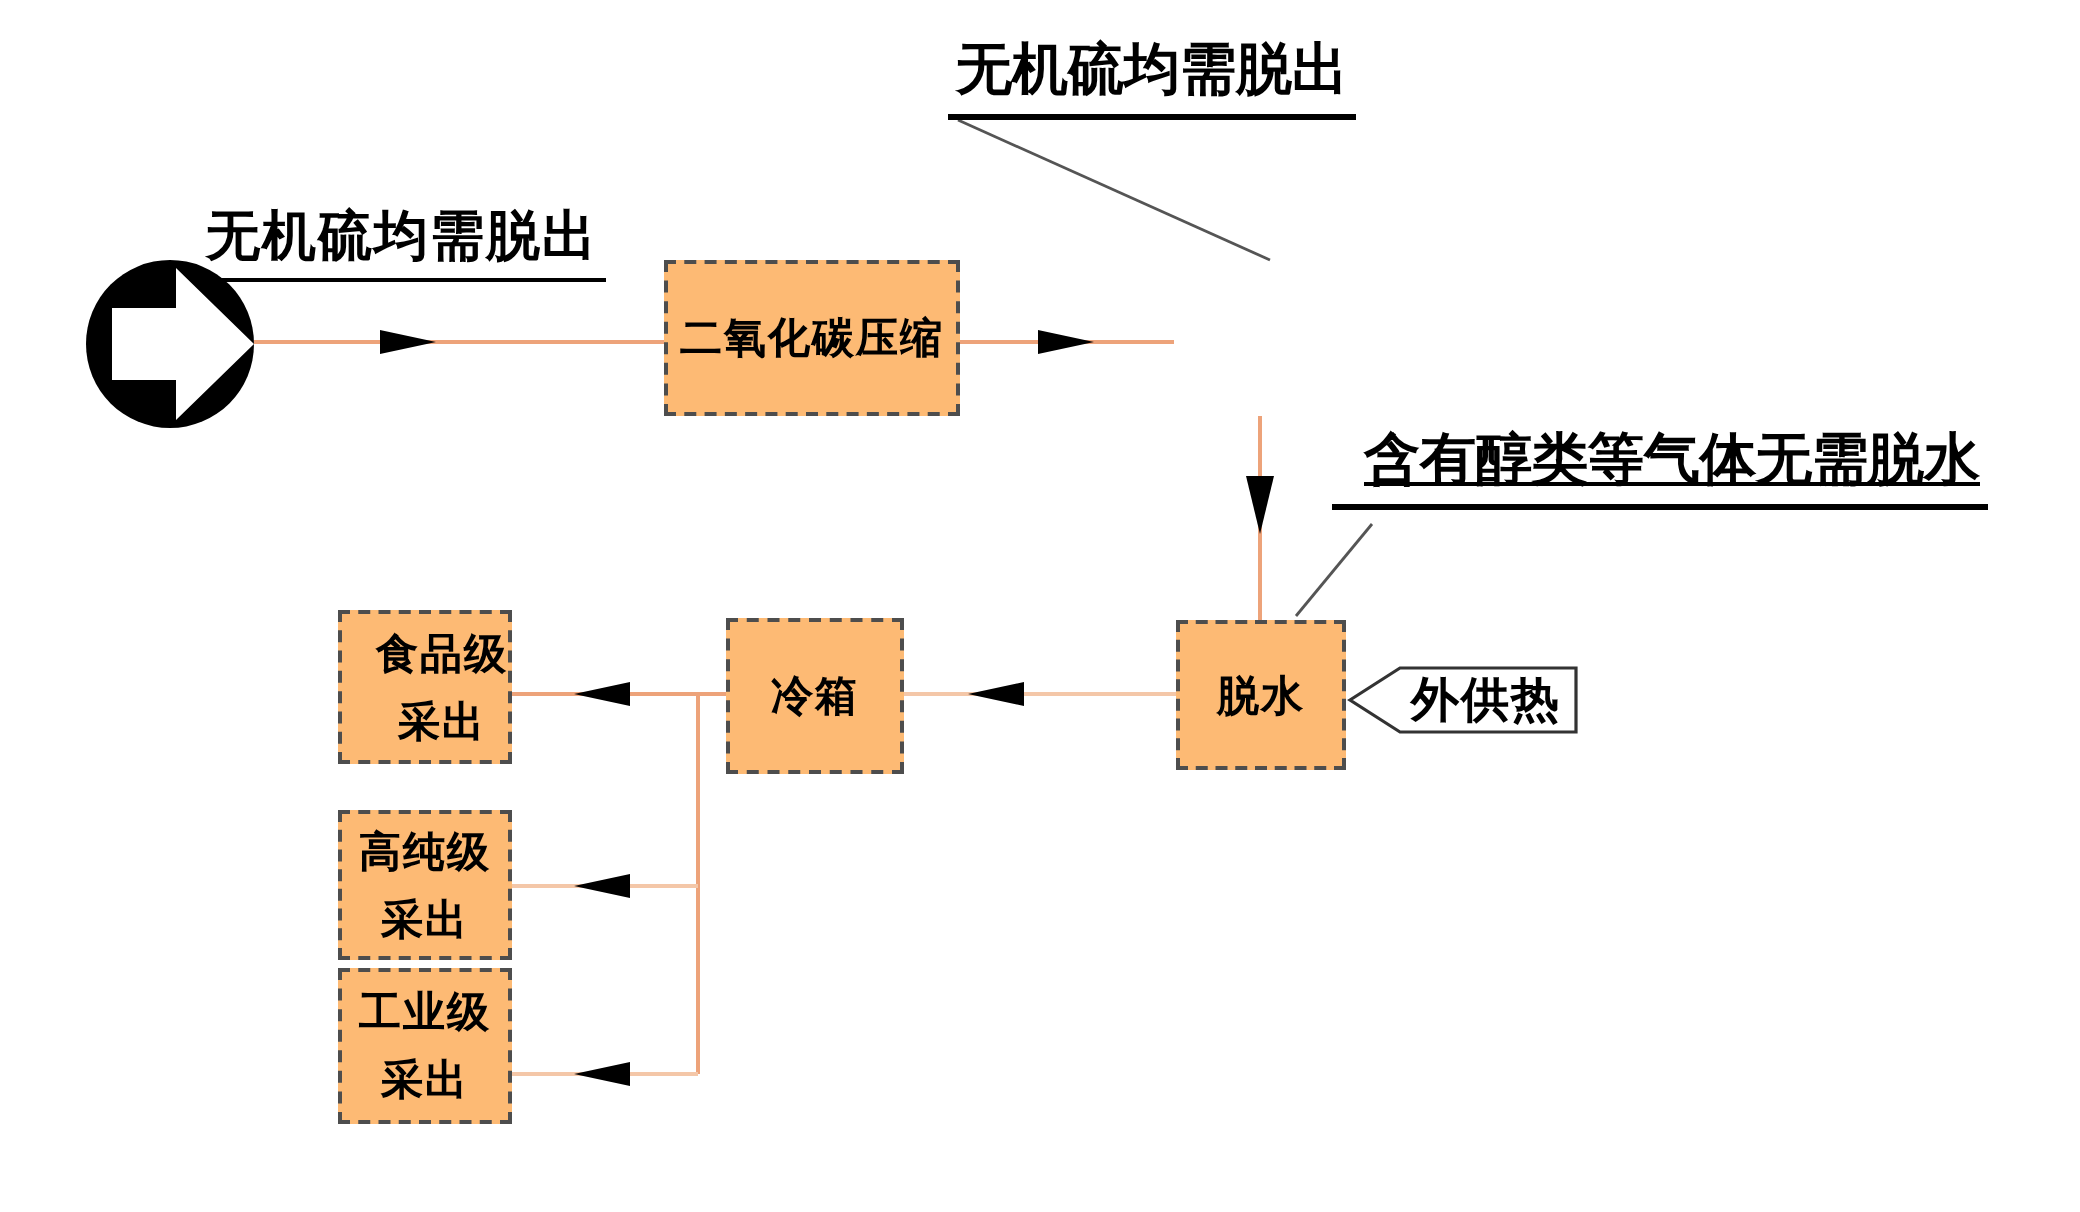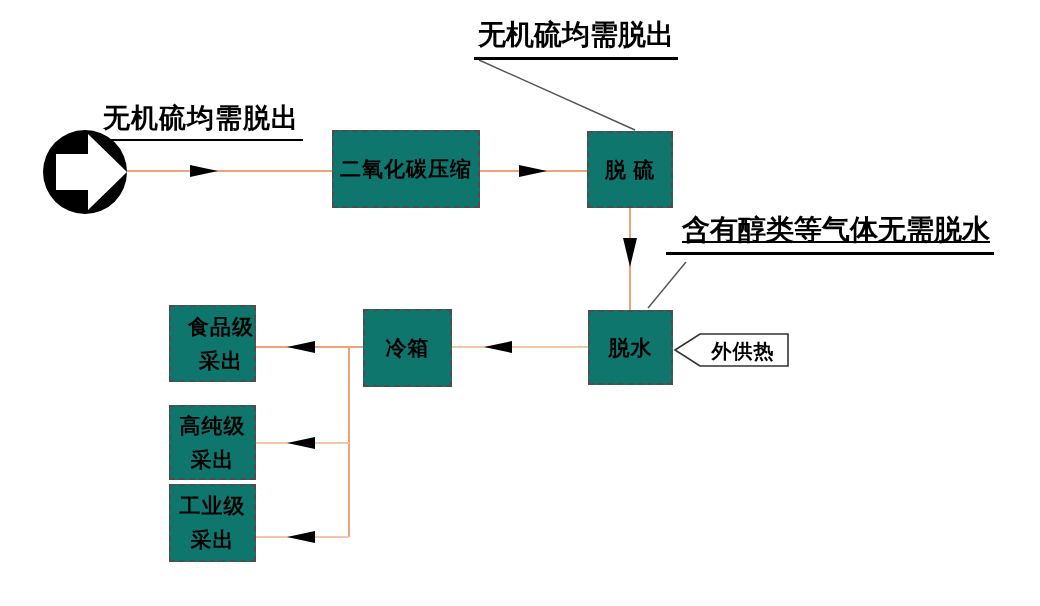--- a/index.html
+++ b/index.html
@@ -19,21 +19,21 @@
   #connector-layer {
     position: absolute;
     left: 0; top: 0;
     width: 1040px;
     height: 606px;
   }
   .box {
     position: absolute;
     box-sizing: border-box;
     border: 2px dashed #4d4d4d;
-    background: #0f766e;
+    background: #fdba74;
     display: flex;
     align-items: center;
     justify-content: center;
   }
   .box-label {
     font-weight: bold;
     font-size: 21px;
     line-height: 34px;
     text-align: center;
     white-space: pre-line;
@@ -48,21 +48,21 @@
     white-space: nowrap;
   }
   #source-caption { left: 99px; top: 100px; font-size: 27px; letter-spacing: 1px; }
   #note-desulfur   { left: 474px; top: 16px;  font-size: 28px; border-bottom-width: 3px; }
   #note-dehydrate  { left: 666px; top: 211px; font-size: 28px; border-bottom-width: 3px; padding-left: 16px; text-decoration: underline; }
   #external-heat-label {
     position: absolute;
     left: 698px; top: 336px;
     width: 90px; height: 30px;
     font-weight: bold;
-    font-size: 20px;
+    font-size: 24px;
     line-height: 30px;
     text-align: center;
     letter-spacing: 1px;
   }
 </style>
 </head>
 <body>
 
 <div id="stage">
 
@@ -99,23 +99,20 @@
   <div class="caption" id="source-caption">无机硫均需脱出</div>
   <div class="caption" id="note-desulfur">无机硫均需脱出</div>
   <div class="caption" id="note-dehydrate">含有醇类等气体无需脱水</div>
 
   <div id="external-heat-label">外供热</div>
 
   <div class="box" style="left:332px; top:130px; width:148px; height:78px;">
     <span class="box-label">二氧化碳压缩</span>
   </div>
 
-  <div class="box" style="left:587px; top:131px; width:86px; height:77px;">
-    <span class="box-label">脱 硫</span>
-  </div>
 
   <div class="box" style="left:363px; top:309px; width:89px; height:78px;">
     <span class="box-label">冷箱</span>
   </div>
 
   <div class="box" style="left:588px; top:310px; width:85px; height:75px;">
     <span class="box-label">脱水</span>
   </div>
 
   <div class="box" style="left:169px; top:305px; width:87px; height:77px;justify-content:flex-end;">

